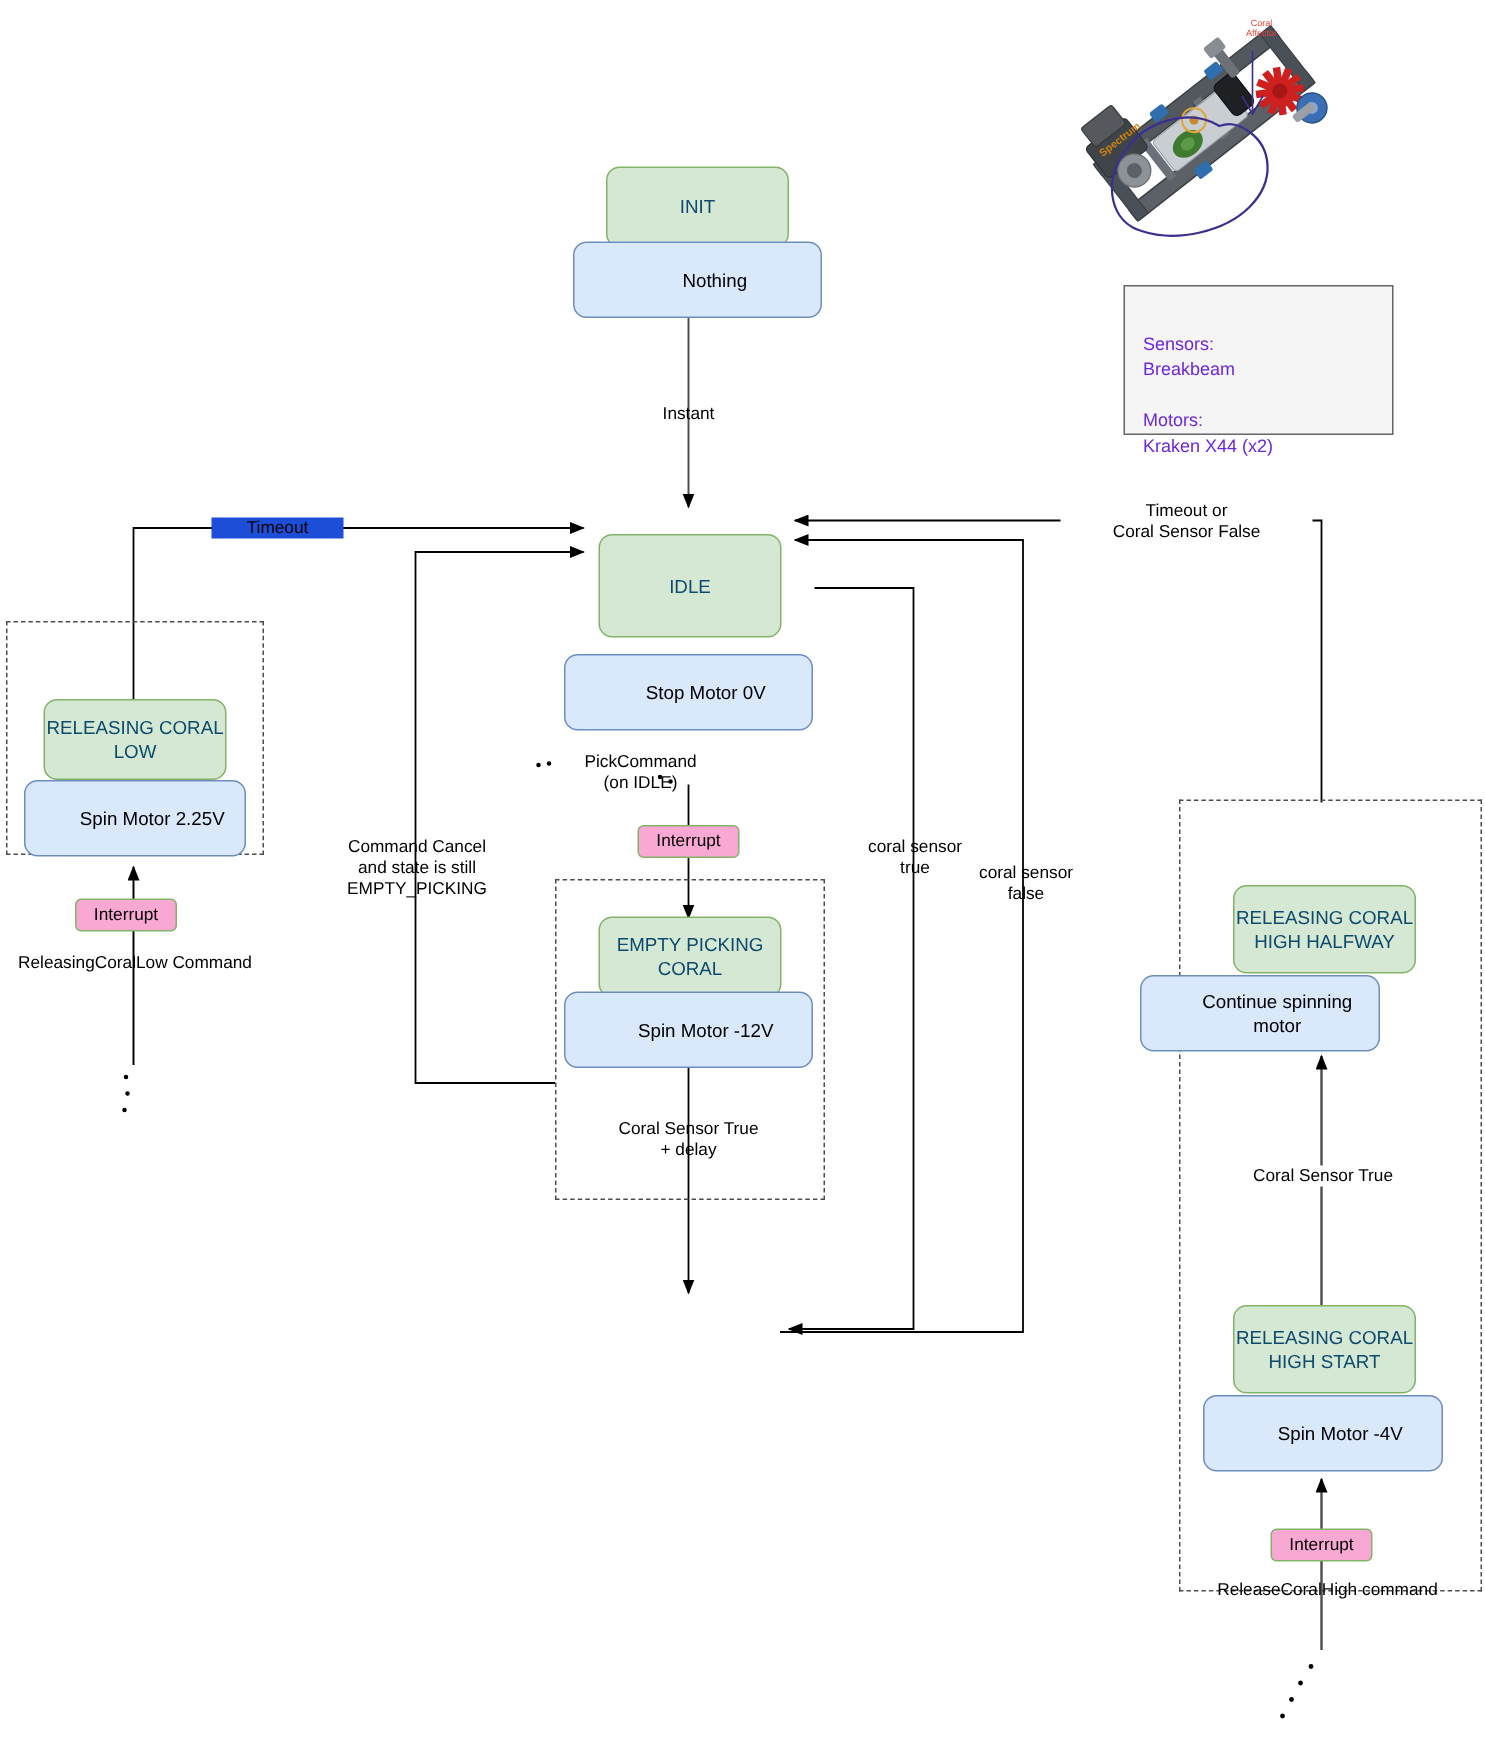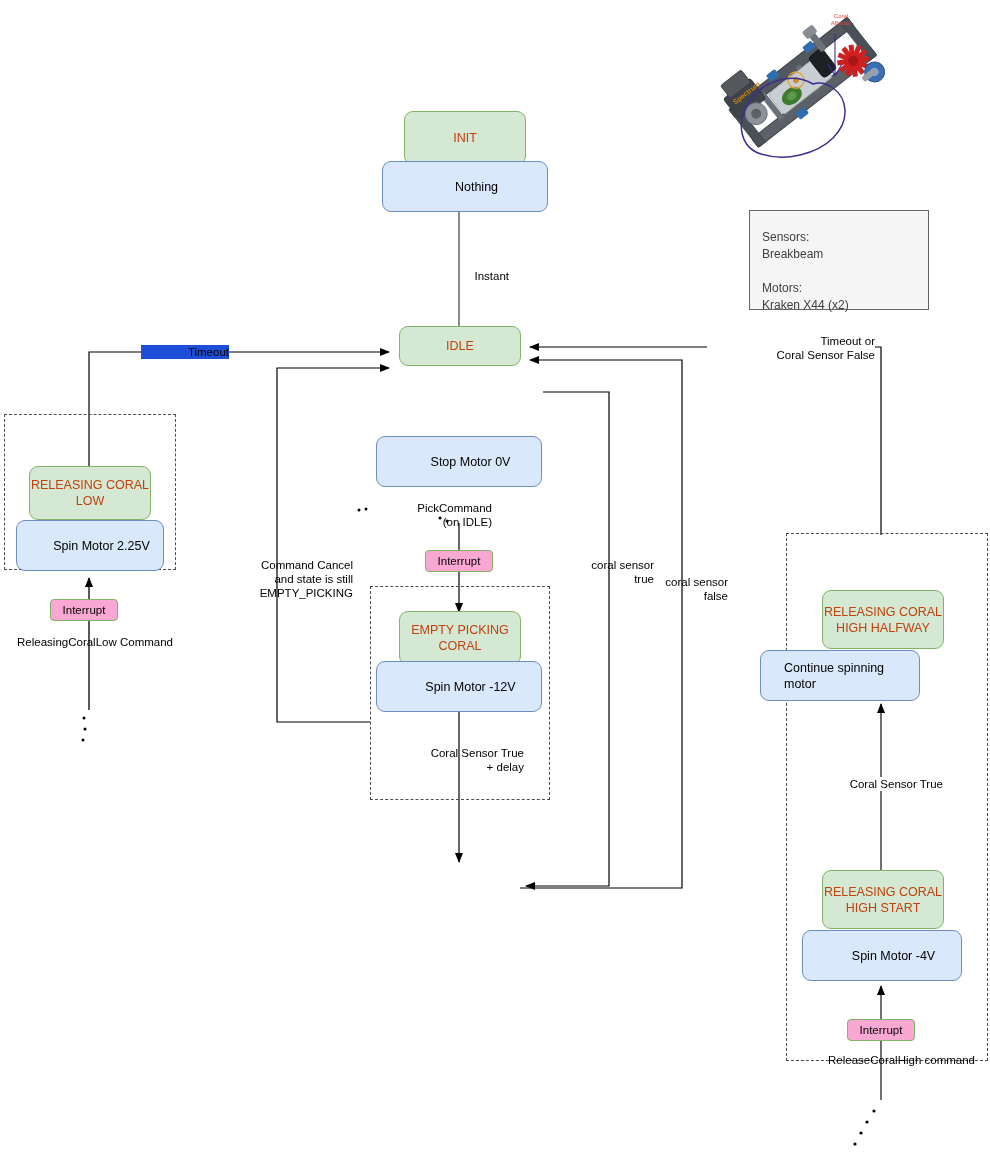--- a/index.html
+++ b/index.html
@@ -25,57 +25,58 @@
     width: 990px;
     height: 1161px;
     pointer-events: none;
   }
   .state-head {
     position: absolute;
     box-sizing: border-box;
     background: #d5e8d4;
     border: 1px solid #82b366;
     border-radius: 9px;
-    color: #c2410c;
+    color: #0c4a6e;
     font-size: 12.5px;
     line-height: 16px;
     display: flex;
     align-items: center;
     justify-content: center;
     text-align: center;
     z-index: 3;
   }
   .state-body {
     position: absolute;
     box-sizing: border-box;
     background: #dae8fc;
     border: 1px solid #6c8ebf;
     border-radius: 9px;
     color: #000000;
     font-size: 12.5px;
     line-height: 16px;
     display: flex;
     align-items: center;
     justify-content: center;
+    text-align: center;
     z-index: 4;
     padding-left: 23px;
   }
   .group-box {
     position: absolute;
     box-sizing: border-box;
     border: 1.6px dashed #4d4d4d;
     background: transparent;
     z-index: 1;
   }
   .edge-label {
     position: absolute;
     font-size: 11.5px;
     line-height: 14px;
     color: #000000;
-    text-align: right;
+    text-align: center;
     white-space: pre;
     z-index: 5;
   }
   .interrupt-badge {
     position: absolute;
     box-sizing: border-box;
     background: #f9a8d4;
     border: 1px solid #82b366;
     border-radius: 4px;
     font-size: 11.5px;
@@ -84,27 +85,26 @@
     display: flex;
     align-items: center;
     justify-content: center;
     z-index: 6;
   }
   .info-box {
     position: absolute;
     box-sizing: border-box;
     background: #f5f5f5;
     border: 1px solid #666666;
-    color: #404040;
+    color: #6d28d9;
     font-size: 12px;
     line-height: 17px;
-    padding: 18px 0 0 12px;
+    padding: 30px 0 0 12px;
     white-space: pre-line;
     z-index: 3;
-    margin-top: 20px;
   }
   .robot-img {
     position: absolute;
     z-index: 2;
   }
   .robot-label {
     position: absolute;
     font-size: 6px;
     line-height: 7px;
     color: #e8453c;
@@ -166,21 +166,21 @@
   <div class="group-box" style="left:370px; top:586px; width:180px; height:214px;"></div>
   <div class="group-box" style="left:786px; top:533px; width:202px; height:528px;"></div>
 
   <div class="state-head" style="left: 404px; top: 111px; width: 122px; height: 54px; white-space: pre-line;">
     <span>INIT</span>
   </div>
   <div class="state-body" style="left: 382px; top: 161px; width: 166px; height: 51px; white-space: pre-line;">
     <span>Nothing</span>
   </div>
 
-  <div class="state-head" style="left: 399px; top: 326px; width: 122px; height: 40px; white-space: pre-line;">
+  <div class="state-head" style="left: 399px; top: 356px; width: 122px; height: 69px; white-space: pre-line;">
     <span>IDLE</span>
   </div>
   <div class="state-body" style="left: 376px; top: 400px; width: 166px; height: 51px; white-space: pre-line; margin-top: 36px;">
     <span>Stop Motor 0V</span>
   </div>
 
   <div class="state-head" style="left: 29px; top: 466px; width: 122px; height: 54px; white-space: pre-line;">
     <span>RELEASING CORAL
 LOW</span>
   </div>

